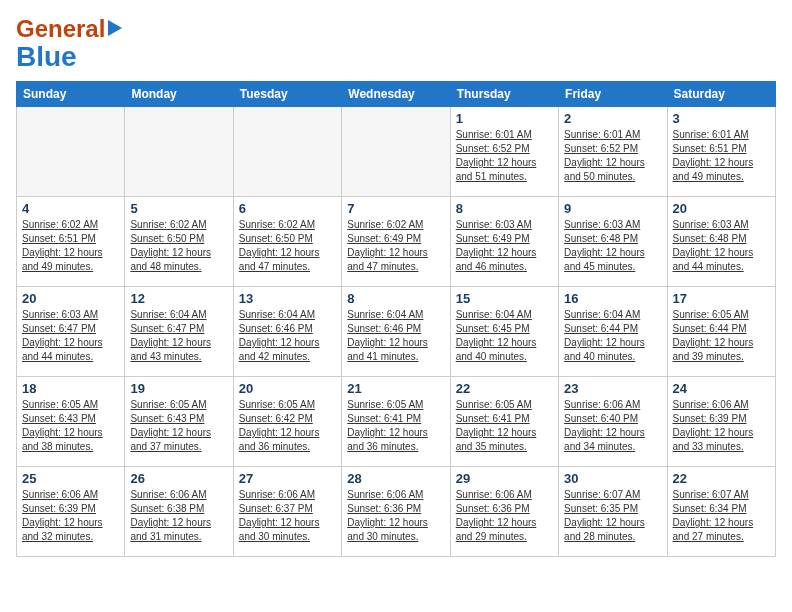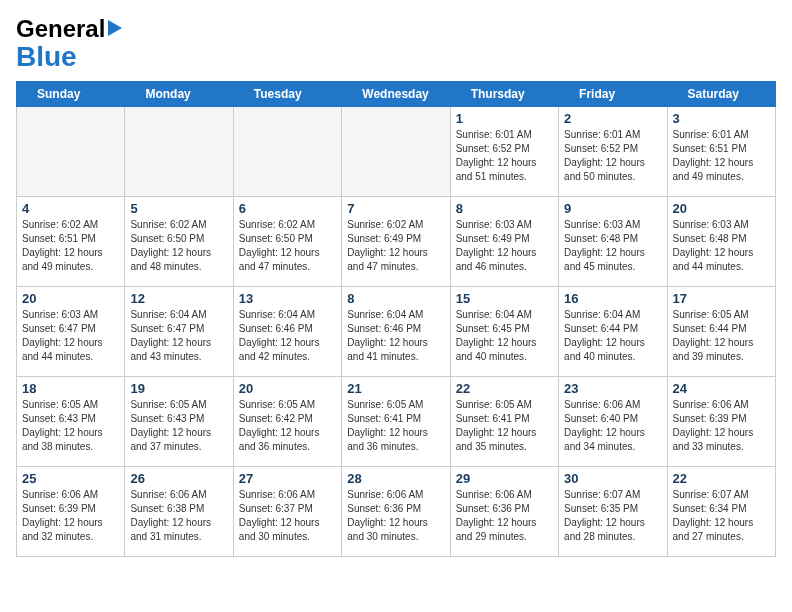--- a/index.html
+++ b/index.html
@@ -35,21 +35,21 @@
     }
     .calendar-table {
       width: 100%;
       border-collapse: collapse;
       font-size: 10.5px;
     }
     .calendar-table th {
       background-color: #2176c7;
       color: #fff;
       text-align: left;
-      padding: 5px 20px;
+      padding: 5px 6px;
       font-size: 12px;
       border: 1px solid #2176c7;
     }
     .calendar-table td {
       border: 1px solid #ccc;
       vertical-align: top;
       padding: 4px 5px;
       height: 90px;
       width: 14.28%;
       background: #fff;
@@ -61,20 +61,21 @@
       font-size: 13px;
       font-weight: bold;
       color: #1a3a5c;
       display: block;
       margin-bottom: 2px;
     }
     .day-info {
       color: #333;
       font-size: 10px;
       line-height: 1.4;
+      text-decoration: underline;
     }
     .logo-block {
       line-height: 1.1;
     }
     .logo-row1 { display: flex; align-items: center; }
     .logo-row2 { display: flex; align-items: center; }
     .arrow-icon {
       display: inline-block;
       width: 0;
       height: 0;
@@ -85,21 +86,21 @@
       margin-top: -2px;
     }
   </style>
 </head>
 <body>
 
 <div class="header-area">
   <div class="logo">
     <div class="logo-block">
       <div class="logo-row1">
-        <span style="font-size:24px;font-weight:bold;color:#000000;">General</span>
+        <span style="font-size:24px;font-weight:bold;color:#c2410c;">General</span>
         <span class="arrow-icon"></span>
       </div>
       <div class="logo-row2">
         <span style="font-size:28px;font-weight:bold;color:#2176c7;">Blue</span>
       </div>
     </div>
   </div>
   <div class="title-area">
     <div class="month-title"></div>
     <div class="location-title"></div>

